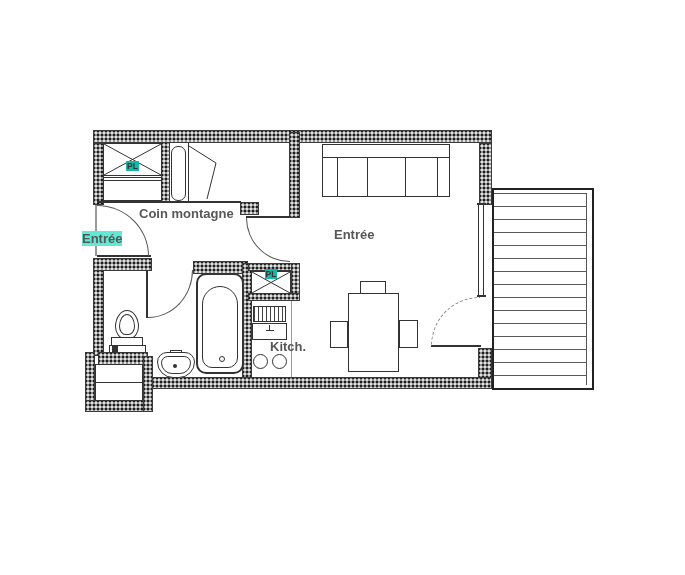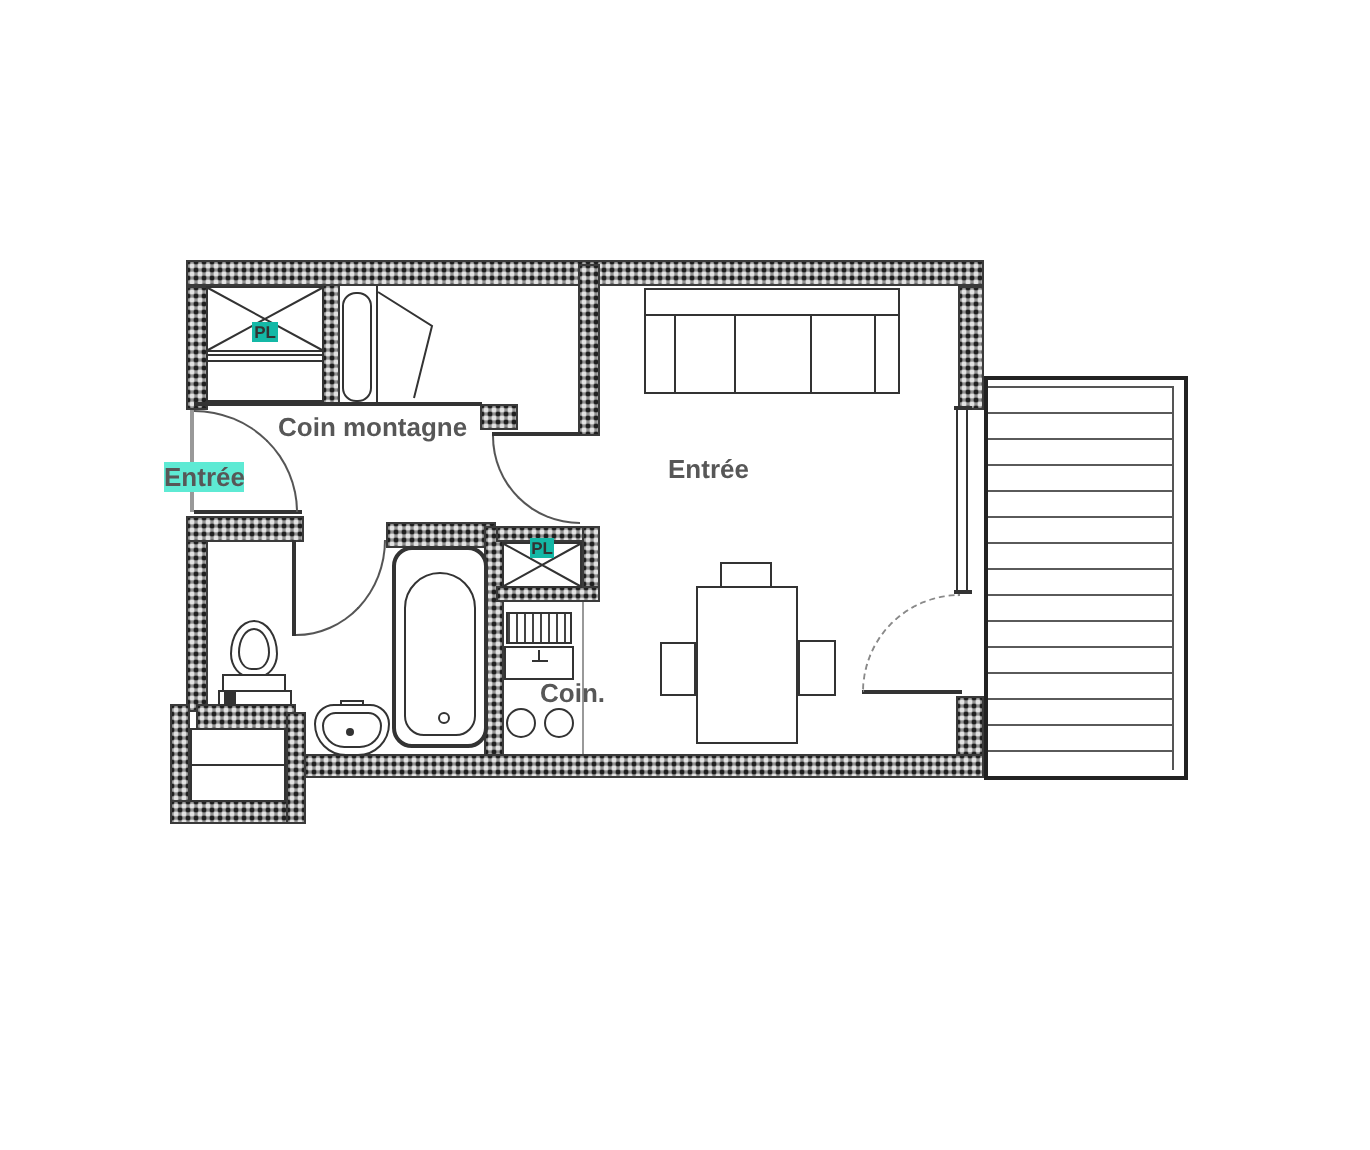--- a/index.html
+++ b/index.html
@@ -122,17 +122,17 @@
     <g stroke="#333" stroke-width="1" fill="none">
       <path d="M104,144 L161,175 M161,144 L104,175"></path>
       <path d="M252,272 L290,293 M290,272 L252,293"></path>
       <path d="M189,146 L216,163 L207,199"></path>
     </g>
   </svg>
 
   <div class="lbl" style="left:82px;top:231px;background:#5eead4">Entrée</div>
   <div class="lbl" style="left:139px;top:206px">Coin montagne</div>
   <div class="lbl" style="left:334px;top:227px">Entrée</div>
-  <div class="lbl" style="left:270px;top:339px">Coin.</div>
+  <div class="lbl" style="left:270px;top:339px">Kitch.</div>
   <div class="lbl-sm" style="left:103px;top:161px;width:59px"><span>PL</span></div>
   <div class="lbl-sm" style="left:251px;top:269px;width:40px"><span>PL</span></div>
 
 </div>
 
 </body></html>

